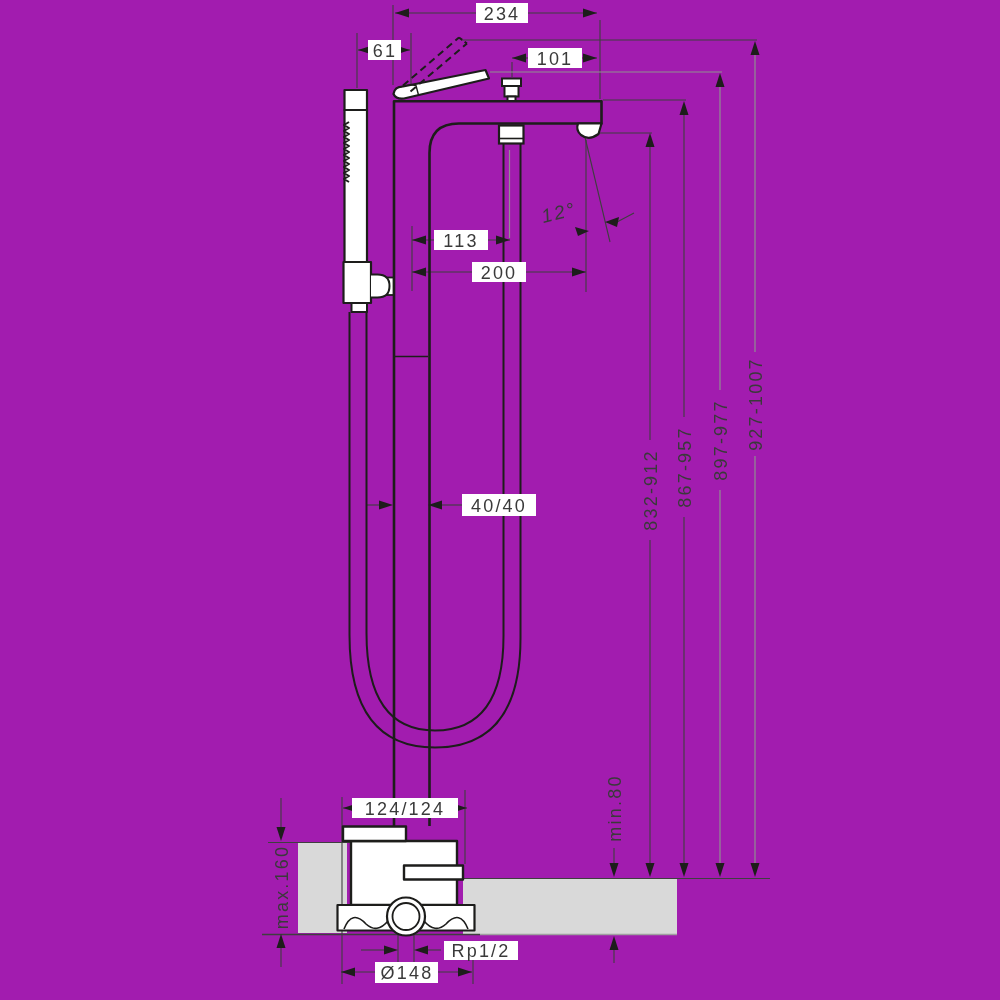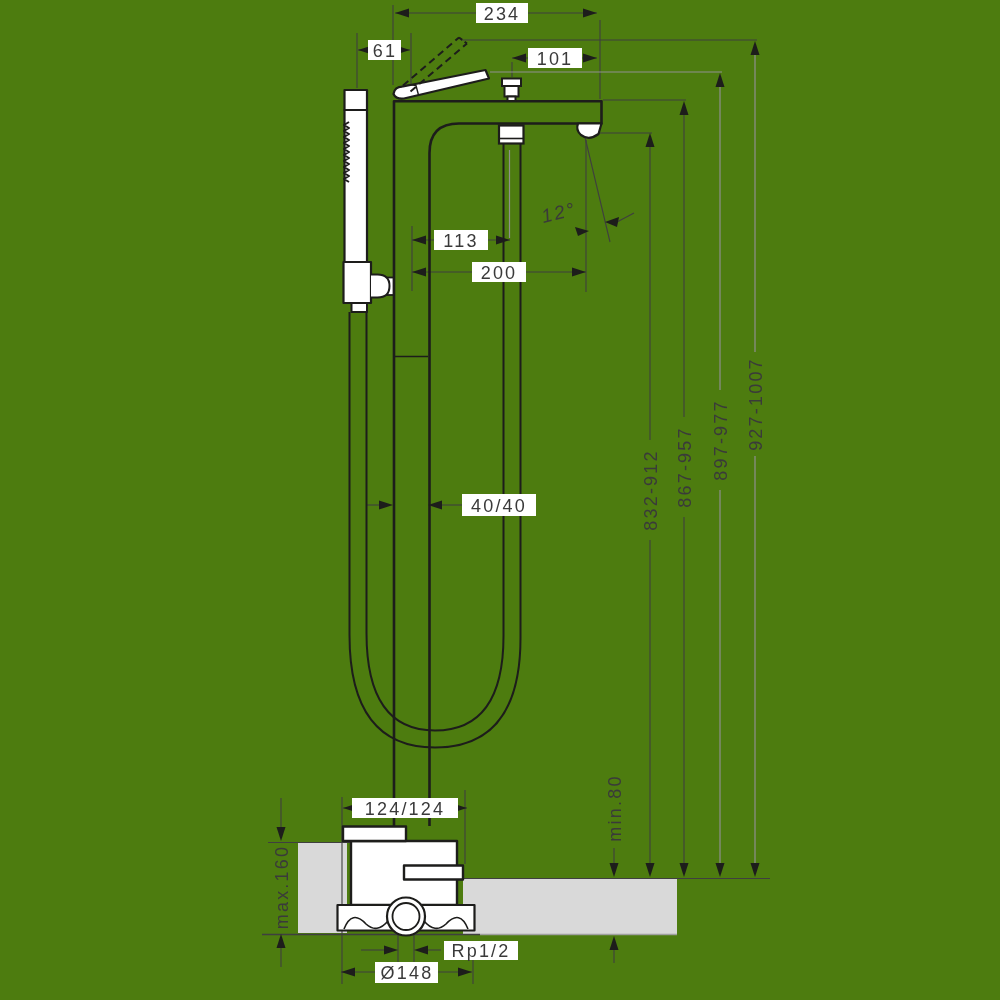--- a/index.html
+++ b/index.html
@@ -1,16 +1,16 @@
 <!DOCTYPE html>
 <html><head>
 <meta charset="utf-8">
 <style>
   html,body{margin:0;padding:0;background:#ffffff;}
-  .stage{position:relative;width:1000px;height:1000px;background:#4d7c0f;overflow:hidden;
+  .stage{position:relative;width:1000px;height:1000px;background:#a21caf;overflow:hidden;
          font-family:"Liberation Sans", sans-serif;}
   svg{position:absolute;left:0;top:0;}
   text{font-family:"Liberation Sans", sans-serif;font-size:18px;letter-spacing:2.2px;fill:#3a3a3a;}
   .lbl-v{font-size:18px;}
   .lbl-angle{font-style:italic;font-size:19px;}
 </style>
 </head>
 <body>
 
 <div class="stage">

